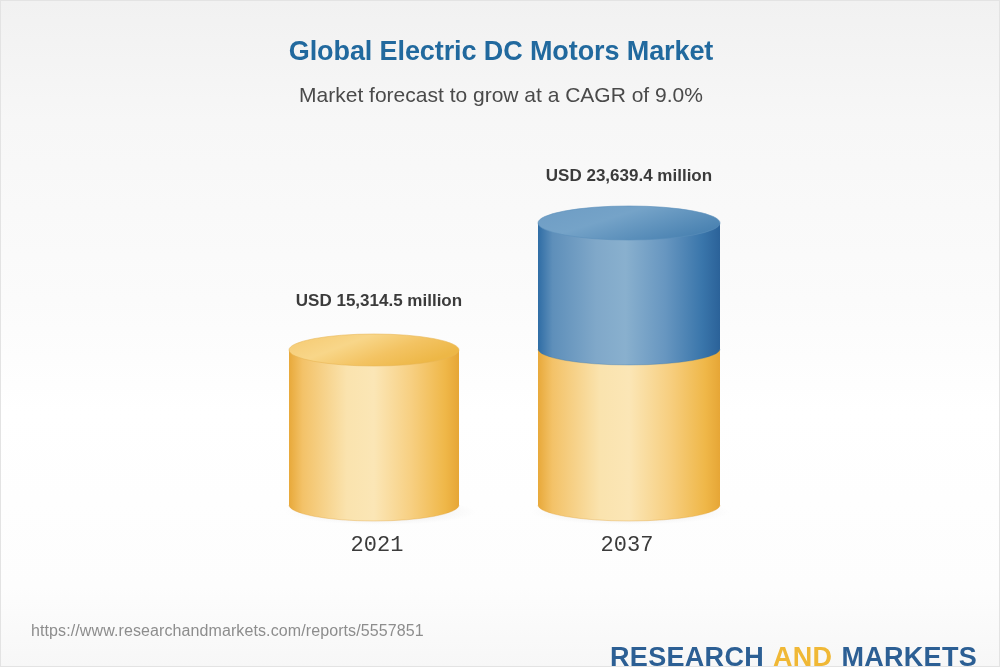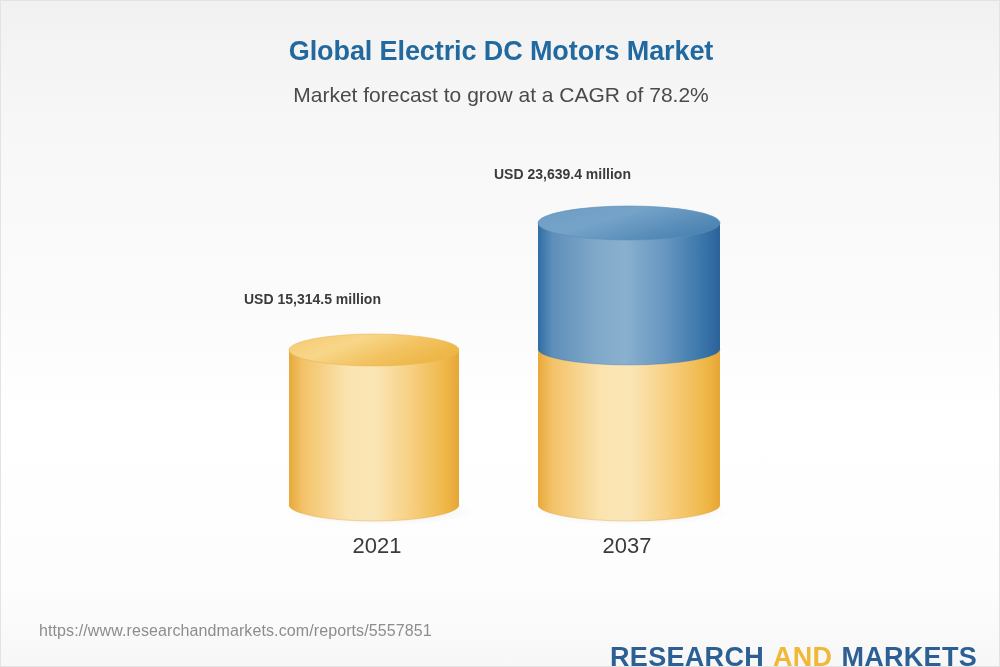--- a/index.html
+++ b/index.html
@@ -55,35 +55,36 @@
     height: 667px;
   }
 
   .bar-group {
     position: absolute;
   }
 
   
   .value-label {
     position: absolute;
-    text-align: left;
-    font-size: 14px;
+    text-align: center;
+    font-size: 17px;
     font-weight: bold;
     color: #3b3b3b;
     white-space: nowrap;
   }
 
   
   .year-label {
     position: absolute;
     text-align: center;
     font-size: 22px;
     font-weight: normal;
     color: #3b3b3b;
     white-space: nowrap;
+    font-family: Liberation Mono, monospace;
   }
 
   .cylinder-svg {
     position: absolute;
     display: block;
   }
 
   
   .footer-url {
     position: absolute;
@@ -119,21 +120,21 @@
     white-space: nowrap;
   }
 </style>
 </head>
 <body>
 
 <div id="infographic">
 
   <div class="header">
     <div class="chart-title">Global Electric DC Motors Market</div>
-    <div class="chart-subtitle">Market forecast to grow at a CAGR of 78.2%</div>
+    <div class="chart-subtitle">Market forecast to grow at a CAGR of 9.0%</div>
   </div>
 
   <div class="plot">
 
     <div class="bar-group">
 
       <div class="value-label" style="left: 243px; top: 290px; width: 270px;">USD 15,314.5 million</div>
 
       <svg class="cylinder-svg" style="left: 276px; top: 330px;" width="200" height="200" viewBox="0 0 200 200">
         <defs>
@@ -219,21 +220,21 @@
 
         <ellipse cx="105" cy="24" rx="91" ry="17" fill="url(#g-blue-top)"></ellipse>
         <ellipse cx="105" cy="24" rx="91" ry="17" fill="none" stroke="#5c8fba" stroke-opacity="0.6" stroke-width="1"></ellipse>
       </svg>
 
       <div class="year-label" style="left: 528px; top: 532px; width: 196px;">2037</div>
     </div>
 
   </div>
 
-  <a class="footer-url" href="#" style="text-decoration: none; margin-left: 8px;">https://www.researchandmarkets.com/reports/5557851</a>
+  <a class="footer-url" href="#" style="text-decoration: none;">https://www.researchandmarkets.com/reports/5557851</a>
 
   <div class="logo">
     <div class="logo-main">
       <span class="logo-word-research">RESEARCH</span><span style="display:inline-block;width:9px"></span><span class="logo-word-and">AND</span><span style="display:inline-block;width:9px"></span><span class="logo-word-markets">MARKETS</span>
     </div>
   </div>
 
 </div>
 
 </body></html>

